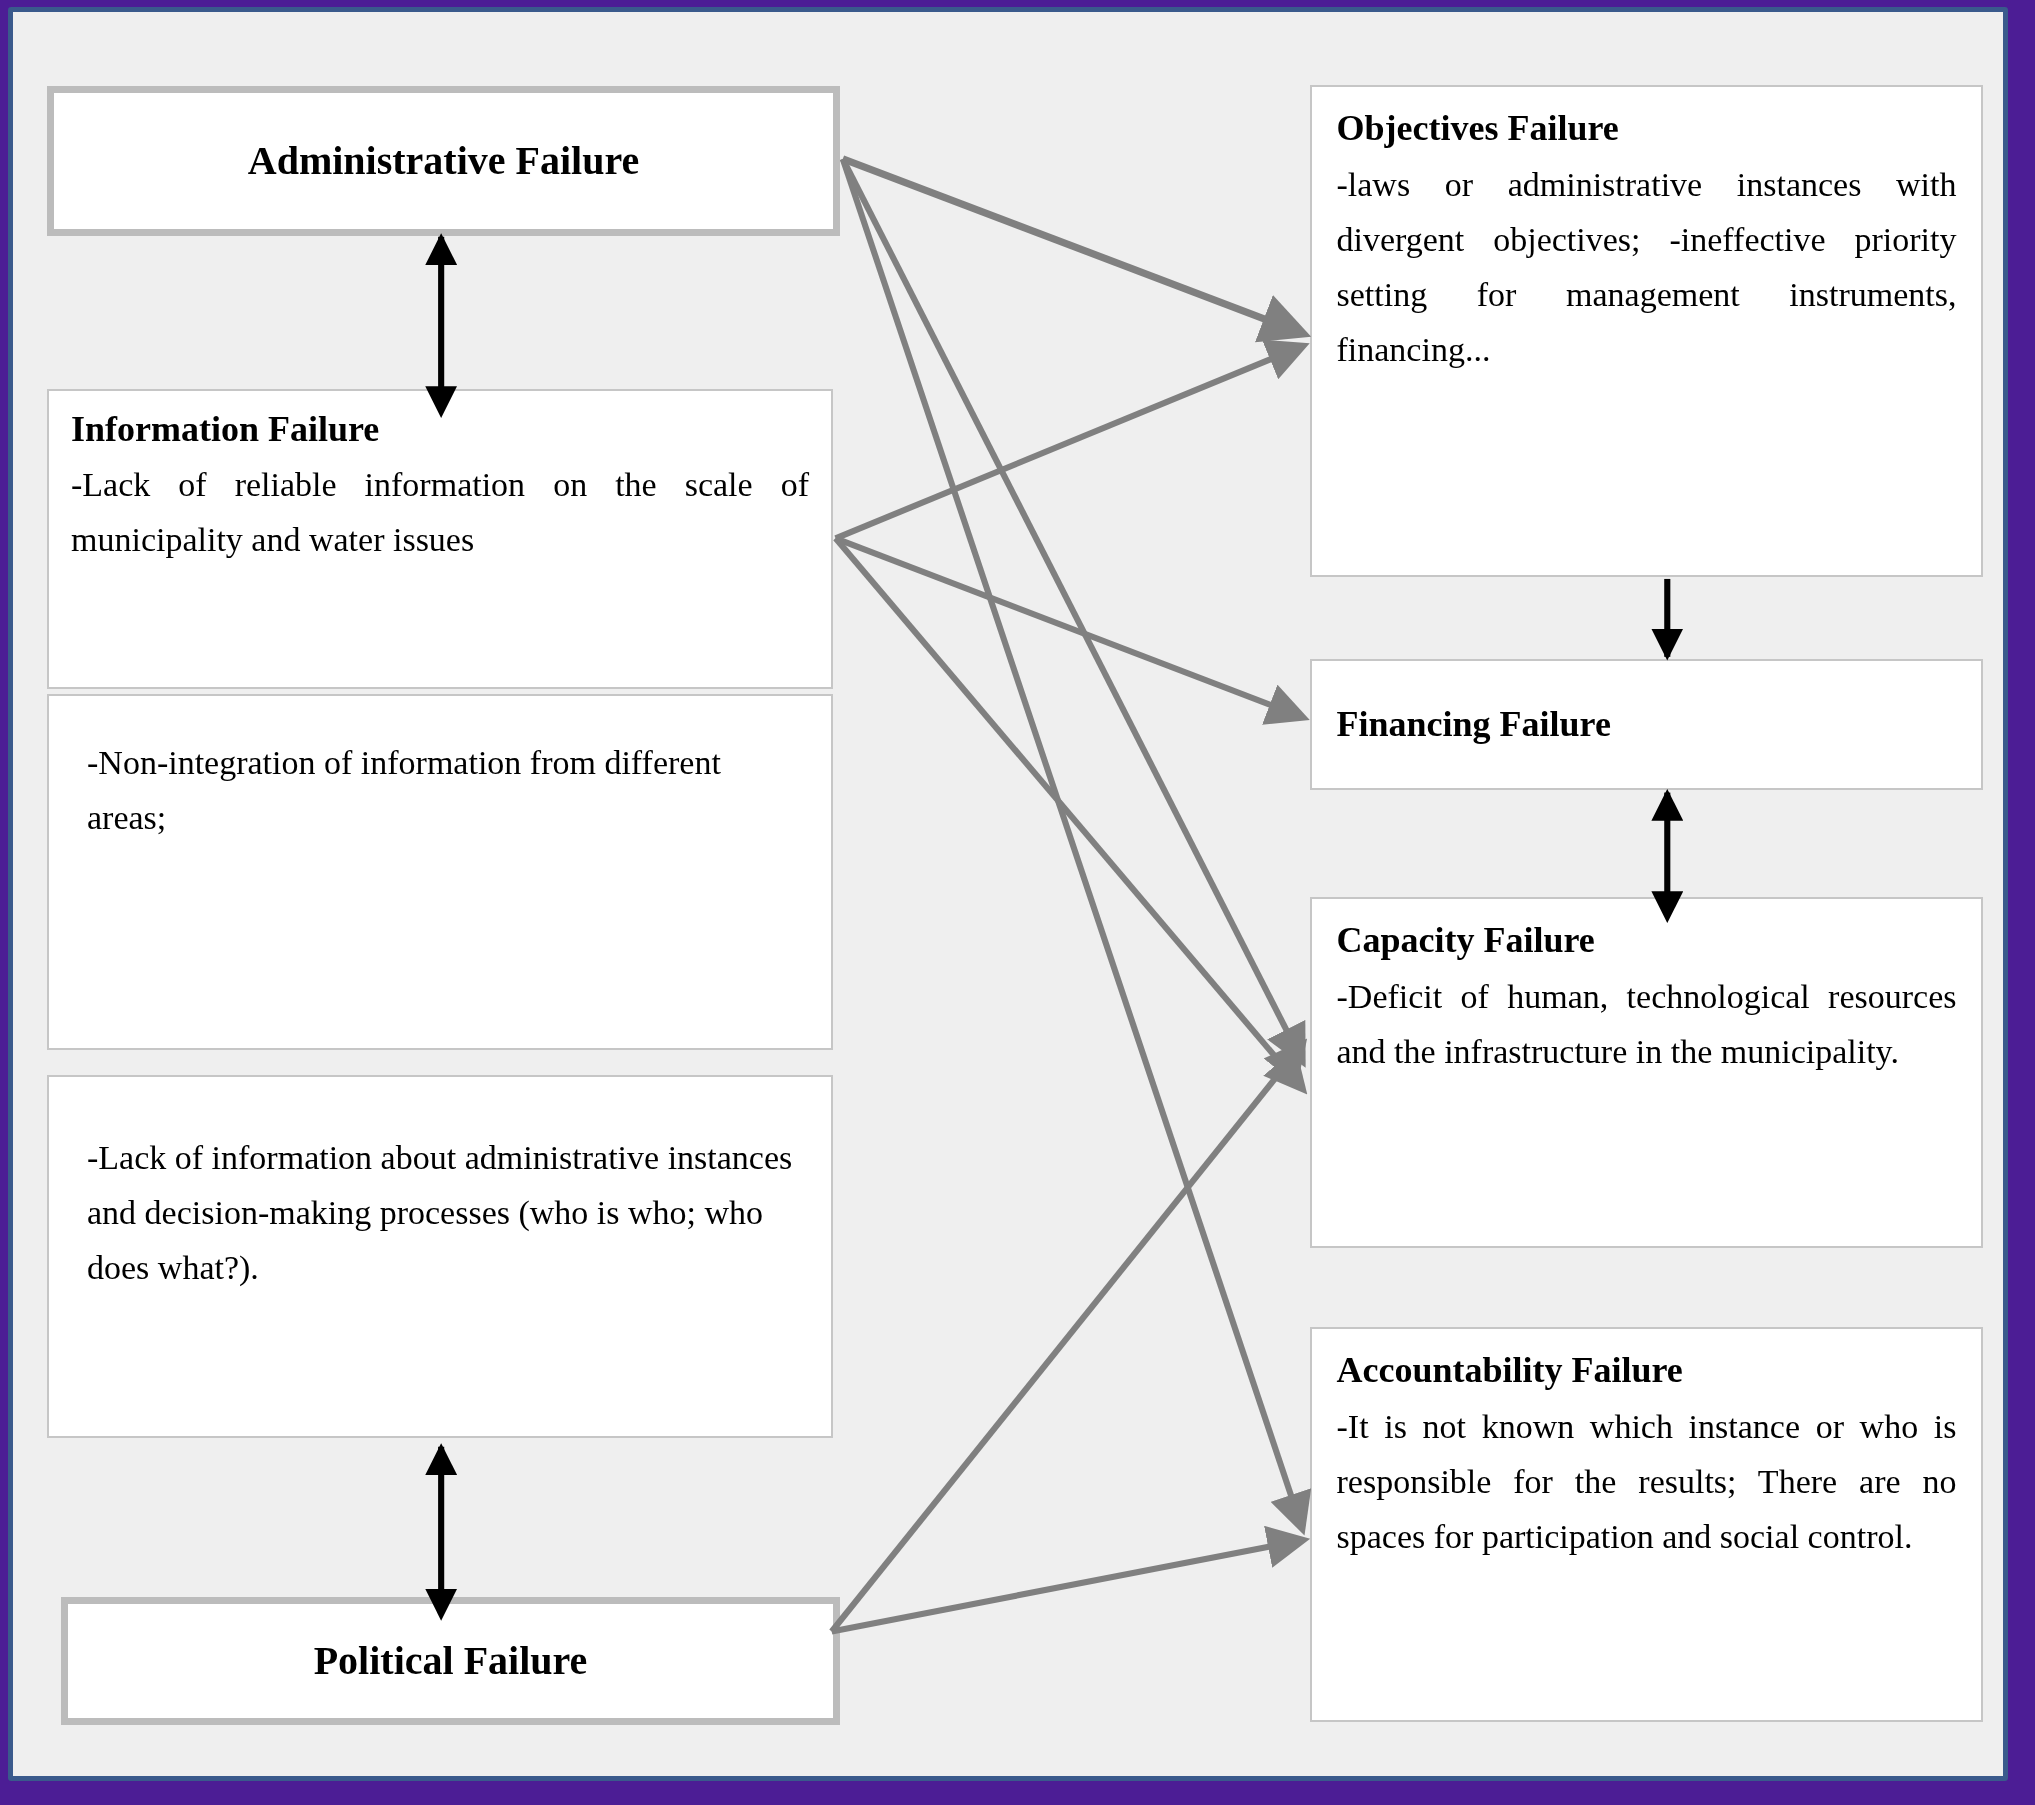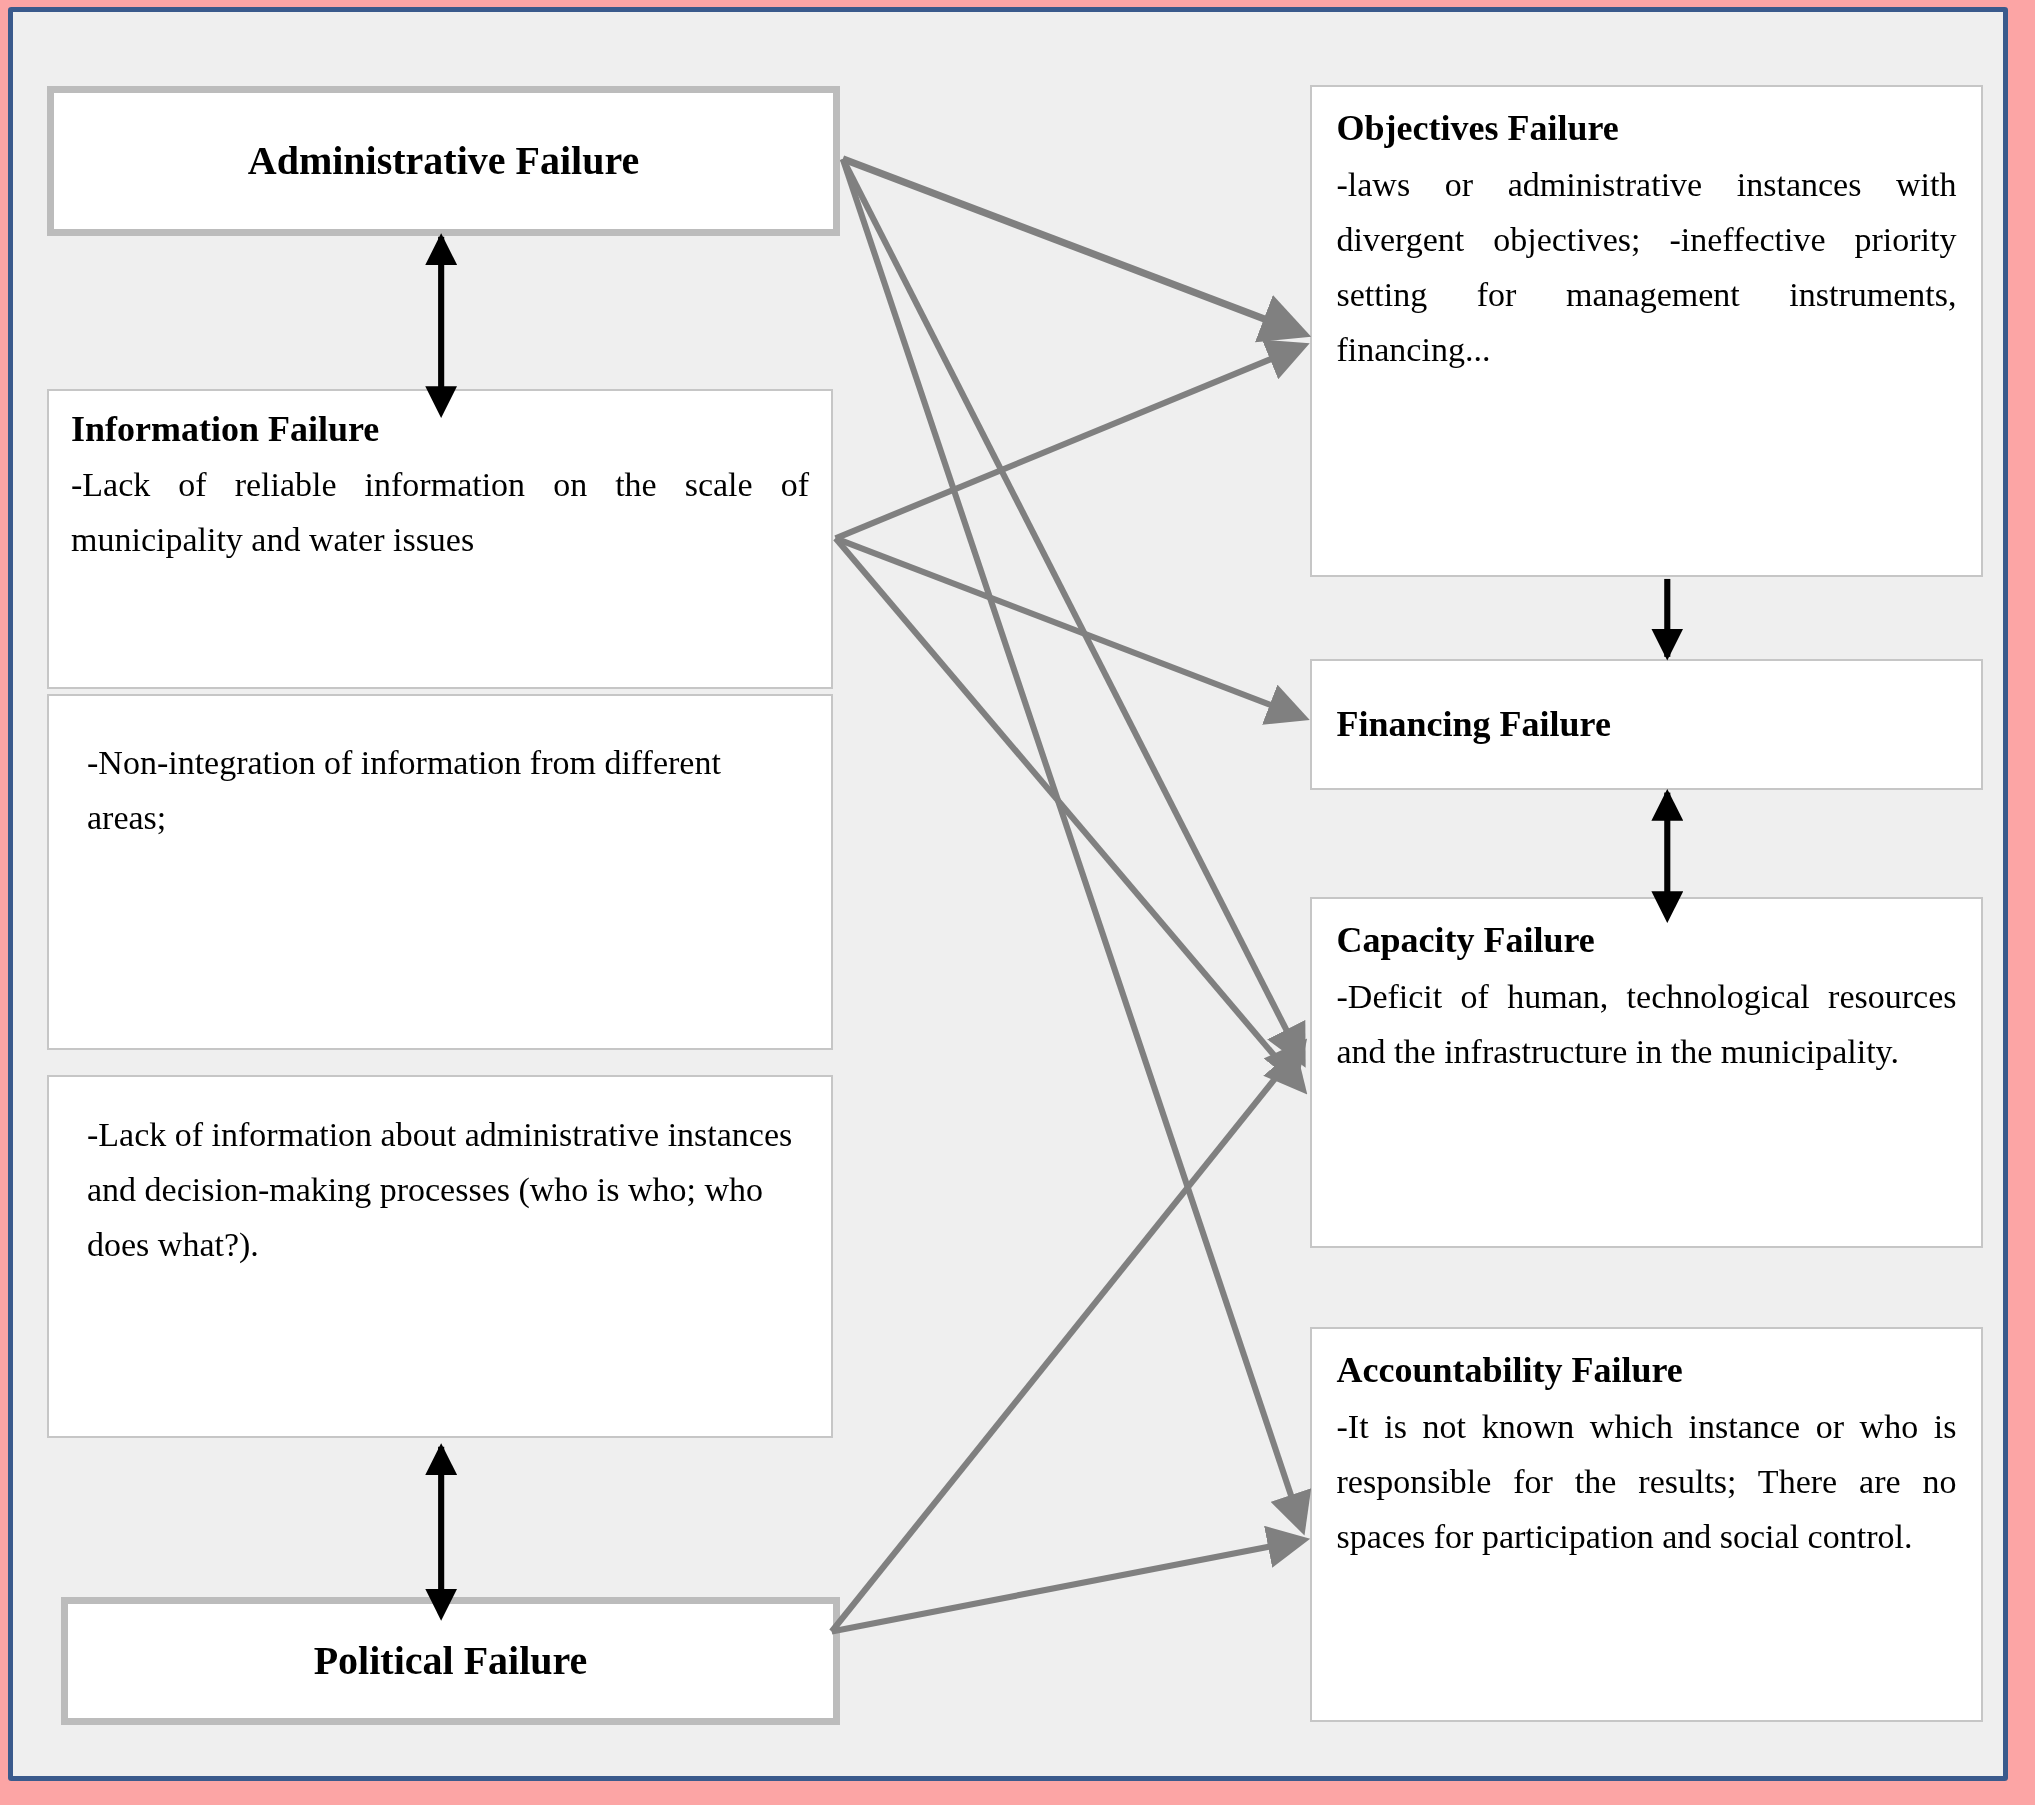--- a/index.html
+++ b/index.html
@@ -1,20 +1,20 @@
 <!DOCTYPE html>
 <html style="font-size:9px"><head>
 <meta charset="utf-8">
 <style>
   html,body{margin:0;padding:0;background:#ffffff;}
   body{font-family:"Liberation Serif", serif;}
   #page{
     position:relative;
     width:2035px;height:1806px;
-    background:#fca5a5;
+    background:#4c1d95;
     overflow:hidden;
   }
   
   #frame{
     position:absolute;
     left:8.3px;top:6.7px;
     width:2000px;height:1774px;
     box-sizing:border-box;
     border:5px solid #3a5a8c;
     border-radius:3.3px;
@@ -93,21 +93,21 @@
     </div>
   </div>
 
   <div class="box thin" style="left:47px;top:694px;width:786px;height:356px;">
     <div class="pad" style="padding-top:23.4px;">
       <div class="body-left">-Non-integration of information from different areas;</div>
     </div>
   </div>
 
   <div class="box thin" style="left:47px;top:1075px;width:786px;height:363px;">
-    <div class="pad" style="padding-top:14px;">
+    <div class="pad" style="padding-top:37px;">
       <div class="body-left">-Lack of information about administrative instances and decision-making processes (who is who; who does what?).</div>
     </div>
   </div>
 
   <div class="box thick" style="left:61px;top:1597px;width:779px;height:128px;">
     <div class="center-wrap">
       <div class="title-center">Political Failure</div>
     </div>
   </div>
 

